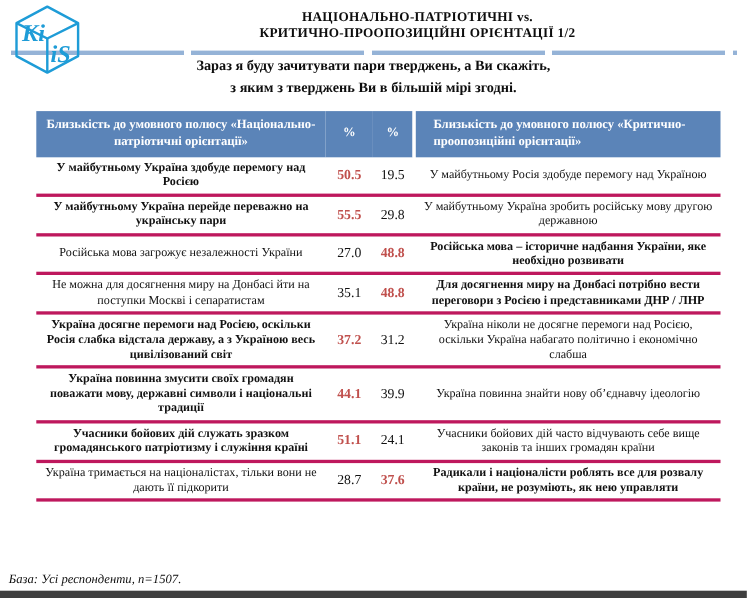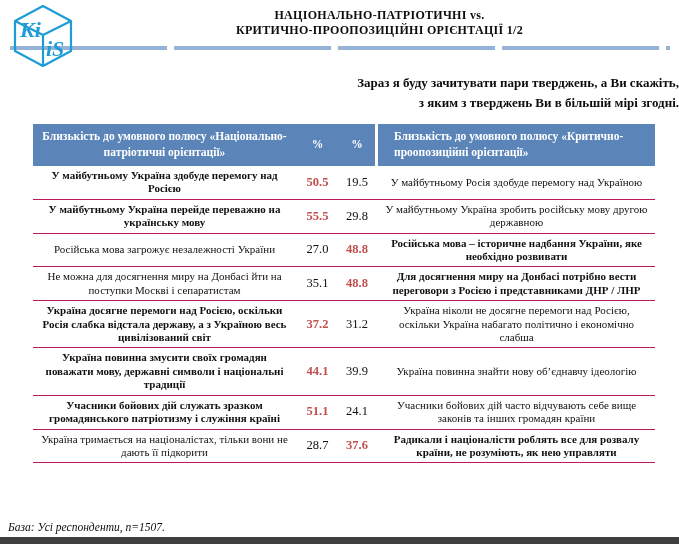--- a/index.html
+++ b/index.html
@@ -28,36 +28,36 @@
     color: #0d0d0d;
   }
   .rule {
     margin: 8px 9px 0 10px;
     height: 4px;
     background: repeating-linear-gradient(to right,
       var(--rule-blue) 0px, var(--rule-blue) 157px,
       transparent 157px, transparent 164px);
   }
   .intro {
-    margin-top: 23px;
-    text-align: right;
+    margin-top: 0;
+    text-align: center;
     font-weight: bold;
     font-size: 13px;
     line-height: 1.5;
     color: #0d0d0d;
   }
   .cmp-table {
     margin: 12px 0 4px 33px;
     width: 622px;
     font-size: 11px;
   }
   .trow {
     display: grid;
     grid-template-columns: 263px 43px 36px 3px 277px;
-    border-bottom: 1px solid #be185d;
+    border-bottom: 3px solid #be185d;
   }
   .thead { border-bottom: none; }
   .thead .cell {
     background: var(--header-blue);
     color: #ffffff;
     font-weight: bold;
     font-size: 11.5px;
     line-height: 1.35;
   }
   .thead .gap { background: #ffffff; }
@@ -131,21 +131,21 @@
   <div id="rows-container">
   <div class="trow">
     <div class="cell stmt left-stmt strong">У майбутньому Україна здобуде перемогу над Росією</div>
     <div class="cell pct left-pct red">50.5</div>
     <div class="cell pct right-pct">19.5</div>
     <div class="cell gap"></div>
     <div class="cell stmt right-stmt">У майбутньому Росія здобуде перемогу над Україною</div>
   </div>
 
   <div class="trow">
-    <div class="cell stmt left-stmt strong">У майбутньому Україна перейде переважно на українську мову</div>
+    <div class="cell stmt left-stmt strong">У майбутньому Україна перейде переважно на українську пари</div>
     <div class="cell pct left-pct red">55.5</div>
     <div class="cell pct right-pct">29.8</div>
     <div class="cell gap"></div>
     <div class="cell stmt right-stmt">У майбутньому Україна зробить російську мову другою державною</div>
   </div>
 
   <div class="trow">
     <div class="cell stmt left-stmt">Російська мова загрожує незалежності України</div>
     <div class="cell pct left-pct">27.0</div>
     <div class="cell pct right-pct red">48.8</div>

